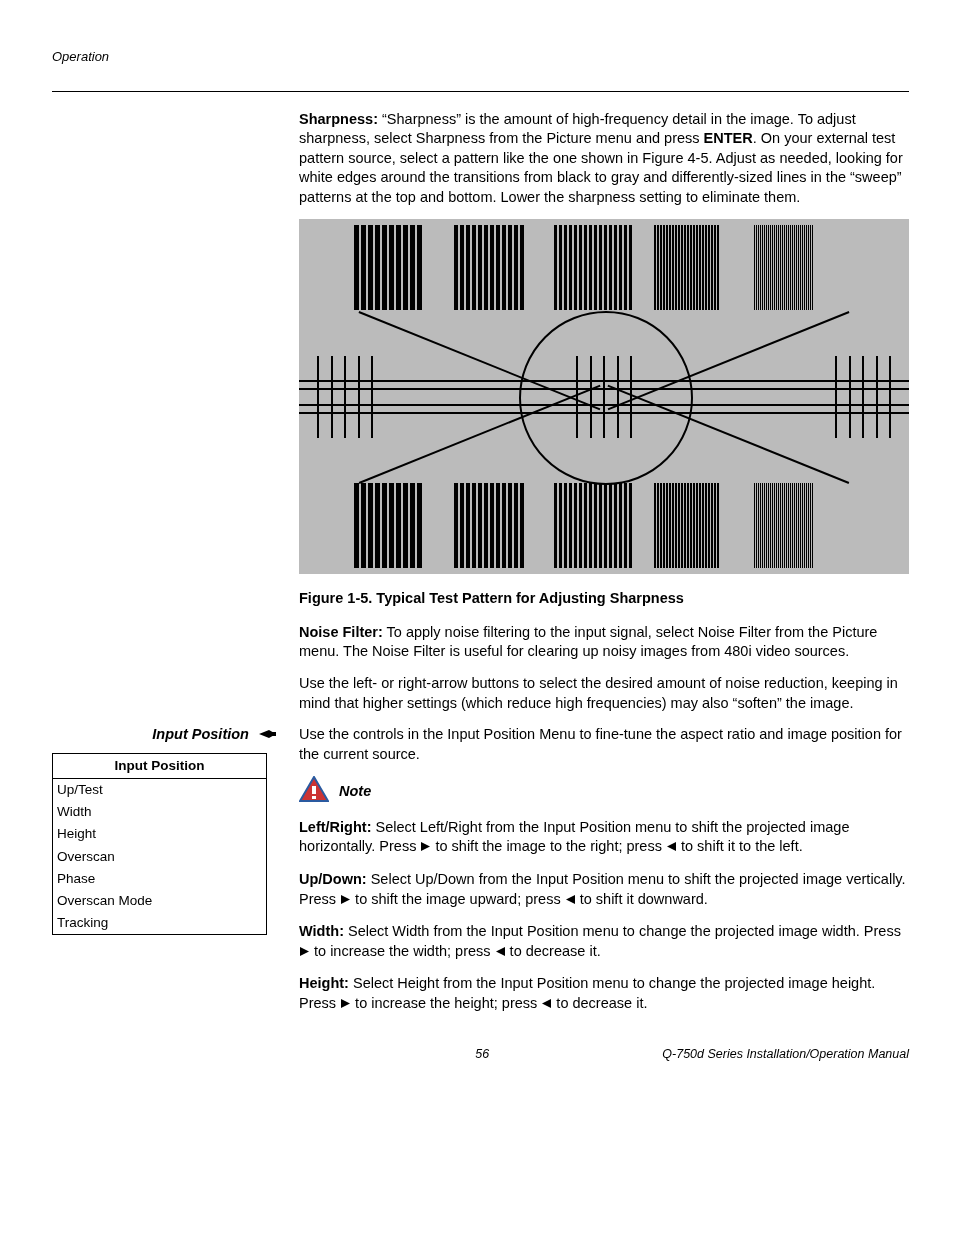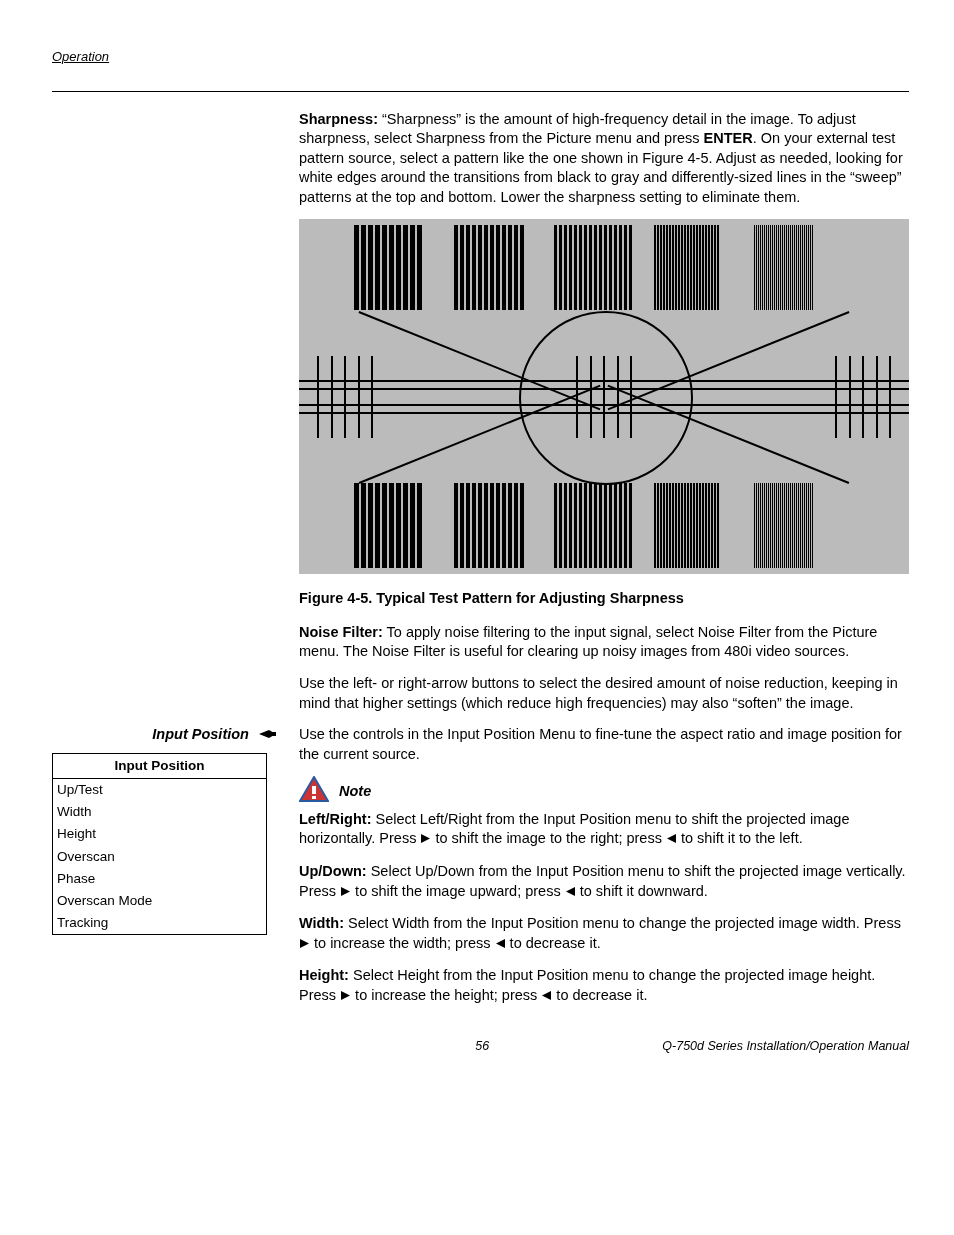--- a/index.html
+++ b/index.html
@@ -9,21 +9,20 @@
     color: #000;
     margin: 0;
     padding: 48px 45px 30px 52px;
     width: 954px;
     box-sizing: border-box;
   }
   .header {
     font-style: italic;
     font-size: 13px;
     margin-bottom: 25px;
-    text-decoration: underline;
   }
   .rule {
     border: none;
     border-top: 1px solid #000;
     margin: 0 0 18px 0;
   }
   .content {
     display: grid;
     grid-template-columns: 225px 1fr;
     column-gap: 22px;
@@ -63,21 +62,21 @@
   }
   .menu-table td {
     padding: 2px 4px;
   }
   .menu-table tr.sel td {
     background: #00e000;
   }
   .note-row {
     display: flex;
     align-items: center;
-    margin: 10px 0 2px 0;
+    margin: 10px 0 10px 0;
   }
   .note-icon {
     flex: 0 0 auto;
     margin-right: 10px;
   }
   .note-label {
     font-weight: bold;
     font-style: italic;
     margin-right: 28px;
   }
@@ -390,21 +389,21 @@
             <span style="width:1px;margin-right:1px"></span>
             <span style="width:1px;margin-right:1px"></span>
             <span style="width:1px;margin-right:1px"></span>
             <span style="width:1px;margin-right:1px"></span>
             <span style="width:1px;margin-right:1px"></span>
             <span style="width:1px;margin-right:1px"></span>
           </div>
       </div>
     </div>
 
-    <p class="figcap">Figure 4-5. Typical Test Pattern for Adjusting Sharpness</p>
+    <p class="figcap">Figure 1-5. Typical Test Pattern for Adjusting Sharpness</p>
 
     <p class="para">
       <span class="bold">Noise Filter:</span><span> To apply noise filtering to the input signal, select Noise Filter from the Picture menu. The Noise Filter is useful for clearing up noisy images from 480i video sources.</span>
     </p>
     <p class="para">Use the left- or right-arrow buttons to select the desired amount of noise reduction, keeping in mind that higher settings (which reduce high frequencies) may also “soften” the image.</p>
   </div>
 
   <div class="lcol">
     <div class="section-heading">
       <span>Input Position</span>

